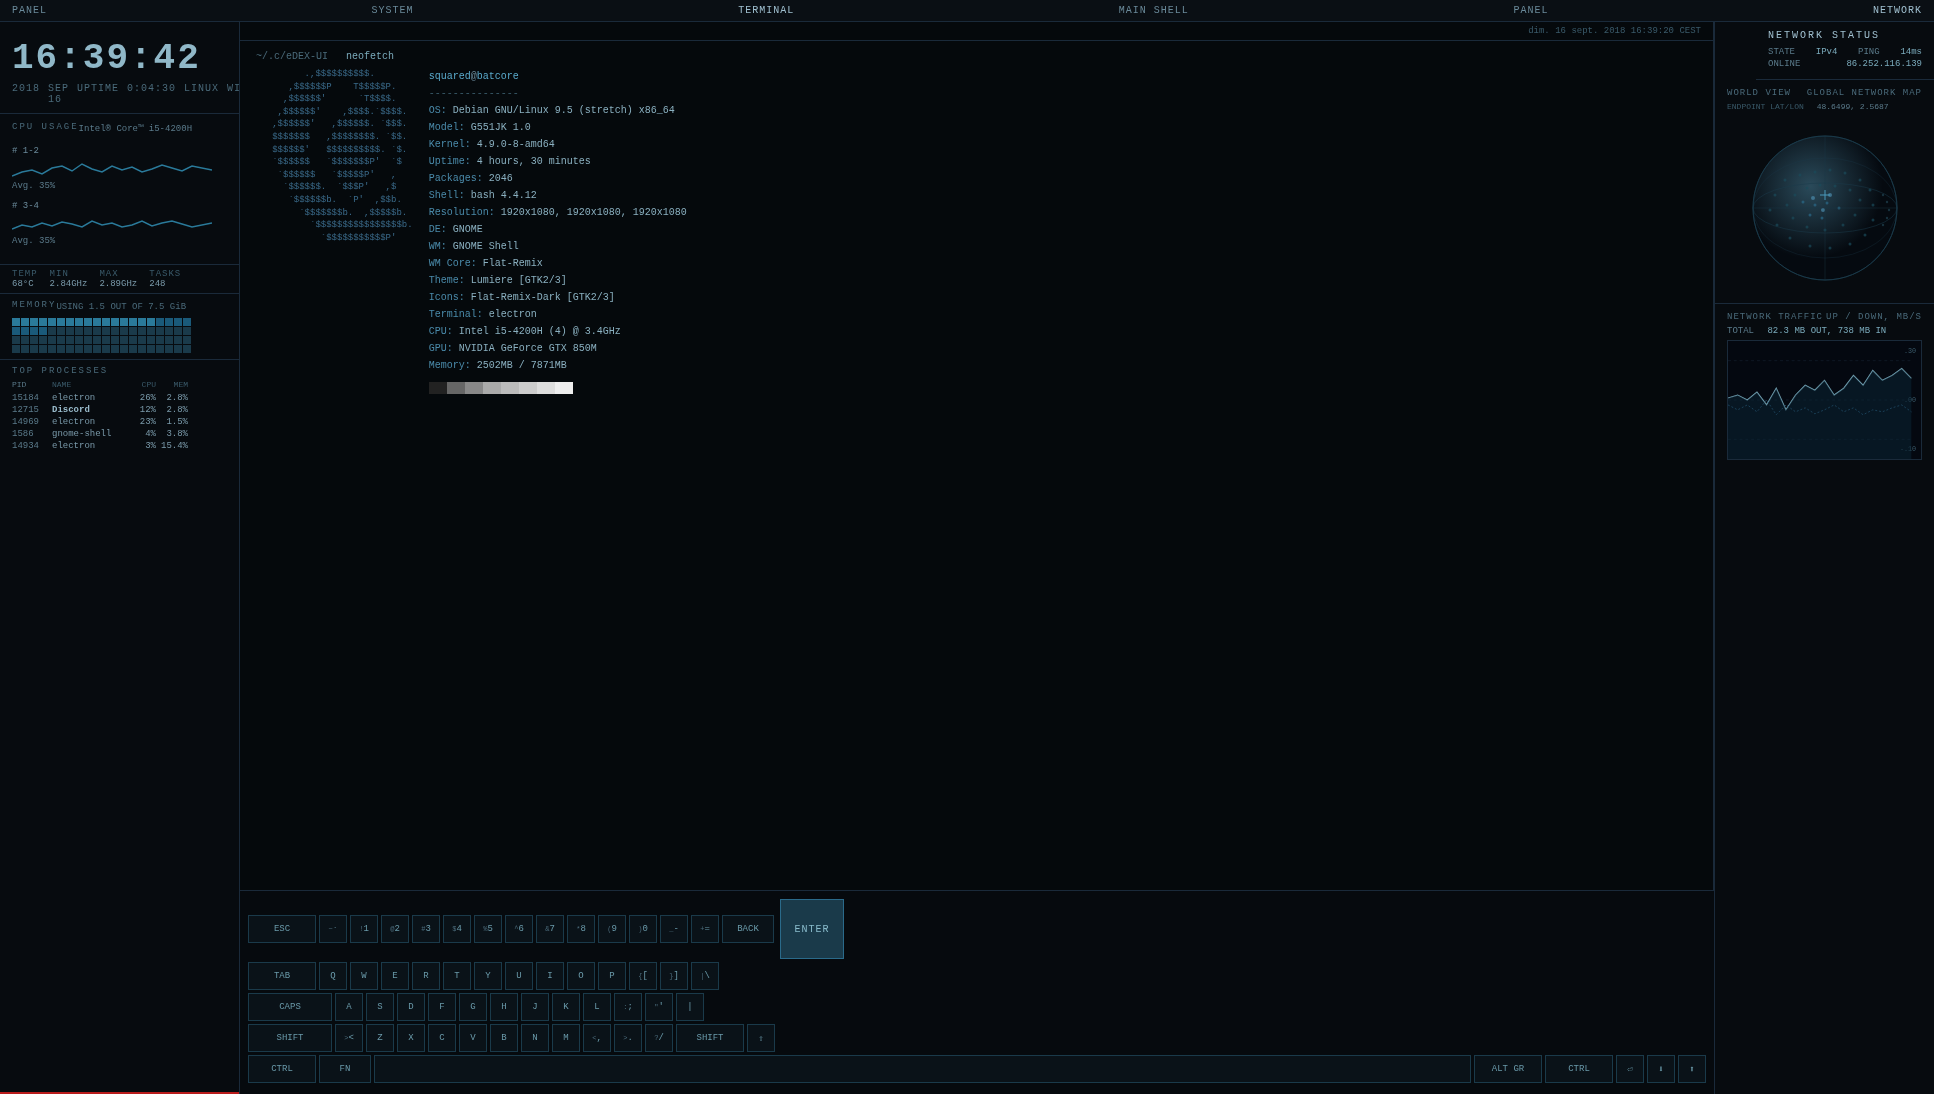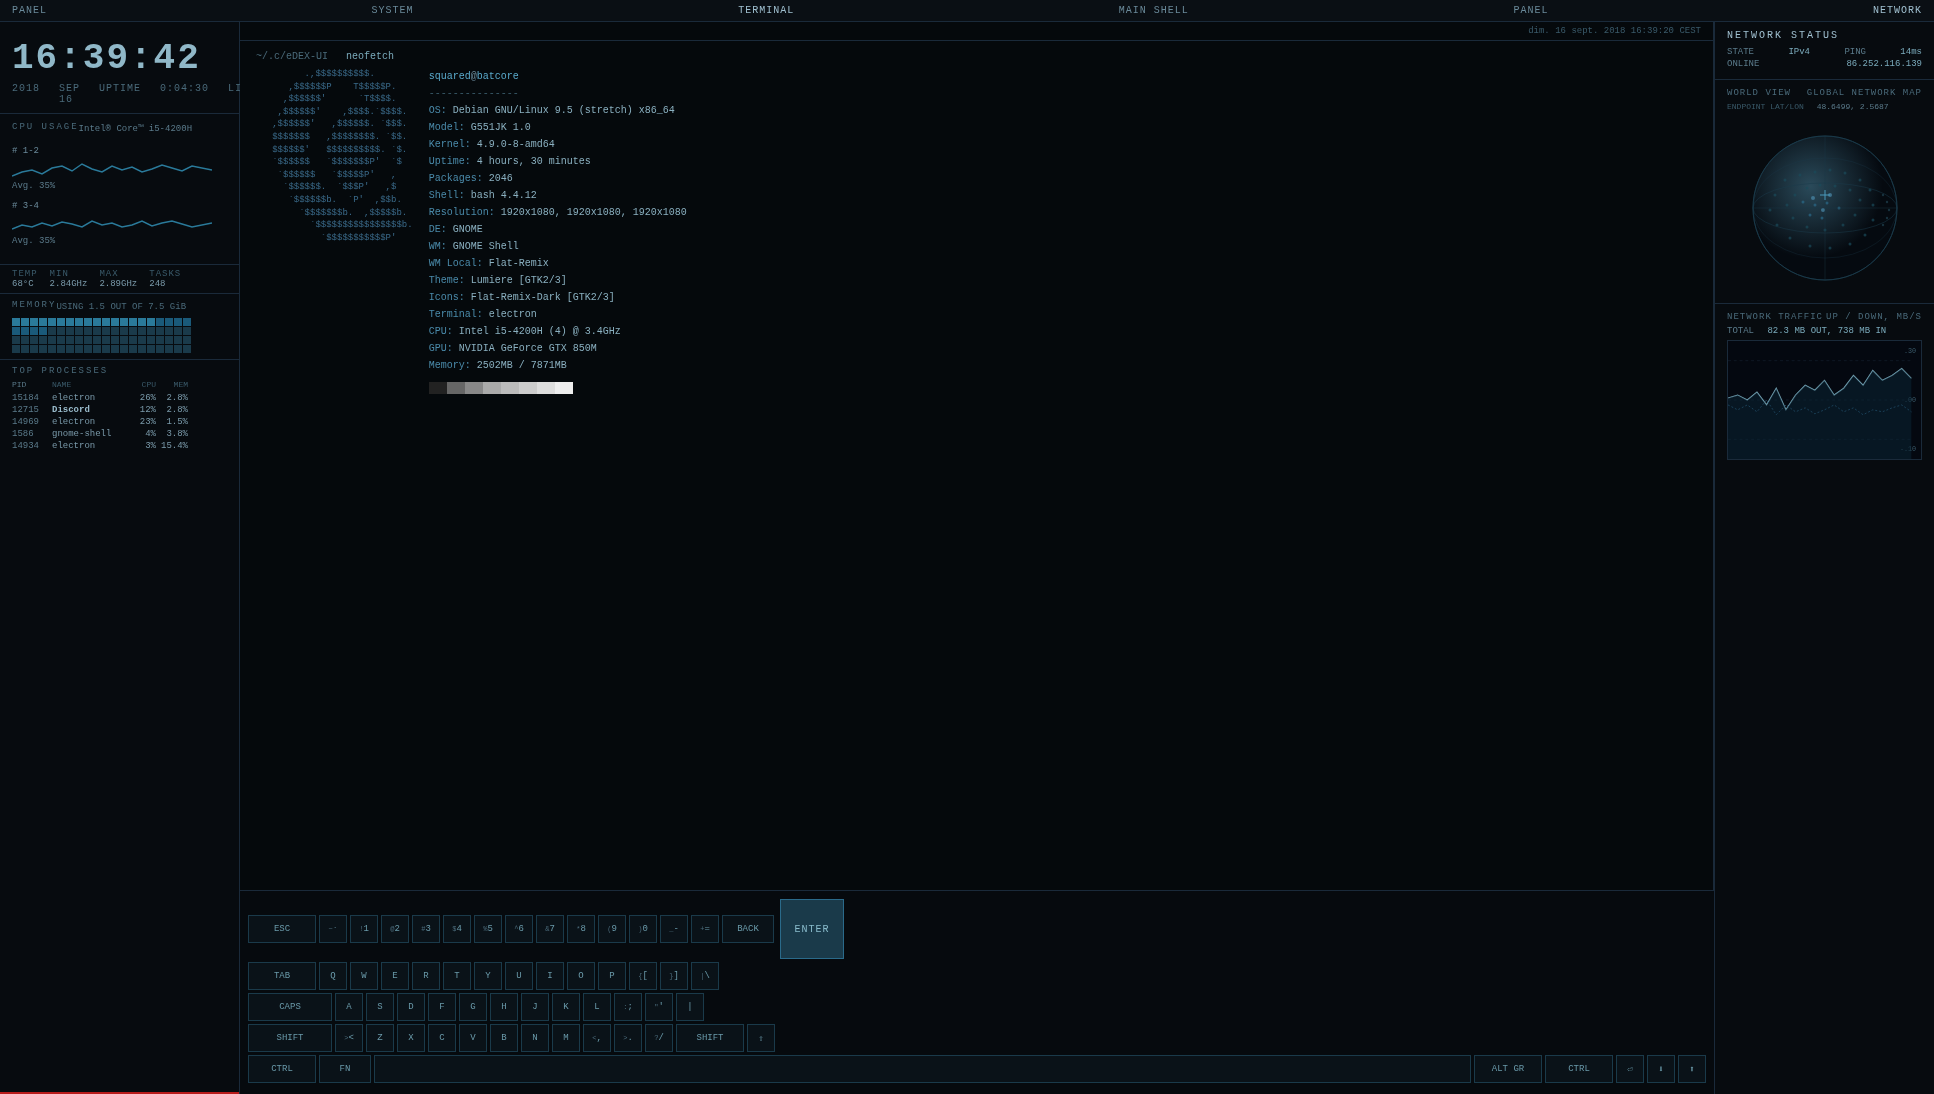--- a/index.html
+++ b/index.html
@@ -67,21 +67,21 @@
       border-bottom: 1px solid #1a2a3a;
     }
     .clock-time {
       font-size: 36px;
       color: #90b8c8;
       letter-spacing: 2px;
       font-weight: bold;
     }
     .clock-meta {
       display: flex;
-      gap: 19px;
+      gap: 8px;
       font-size: 10px;
       color: #4a6a7a;
       margin-top: 4px;
       letter-spacing: 1px;
     }
 
     .cpu-section {
       padding: 8px 12px;
       border-bottom: 1px solid #1a2a3a;
     }
@@ -338,20 +338,21 @@
       min-width: 220px;
       background: #070b0f;
       border-left: 1px solid #1a2a3a;
       display: flex;
       flex-direction: column;
     }
 
     .network-status-section {
       padding: 8px 12px;
       border-bottom: 1px solid #1a2a3a;
+      margin-left: 41px;
     }
     .net-title {
       font-size: 10px;
       letter-spacing: 2px;
       color: #a0c0d0;
       text-transform: uppercase;
       margin-bottom: 6px;
     }
     .net-row {
       display: flex;
@@ -708,21 +709,21 @@
             <div style="color:#3a5a6a">---------------</div>
             <div><span style="color:#4a8aaa">OS: </span>Debian GNU/Linux 9.5 (stretch) x86_64</div>
             <div><span style="color:#4a8aaa">Model: </span>G551JK 1.0</div>
             <div><span style="color:#4a8aaa">Kernel: </span>4.9.0-8-amd64</div>
             <div><span style="color:#4a8aaa">Uptime: </span>4 hours, 30 minutes</div>
             <div><span style="color:#4a8aaa">Packages: </span>2046</div>
             <div><span style="color:#4a8aaa">Shell: </span>bash 4.4.12</div>
             <div><span style="color:#4a8aaa">Resolution: </span>1920x1080, 1920x1080, 1920x1080</div>
             <div><span style="color:#4a8aaa">DE: </span>GNOME</div>
             <div><span style="color:#4a8aaa">WM: </span>GNOME Shell</div>
-            <div><span style="color:#4a8aaa">WM Local: </span>Flat-Remix</div>
+            <div><span style="color:#4a8aaa">WM Core: </span>Flat-Remix</div>
             <div><span style="color:#4a8aaa">Theme: </span>Lumiere [GTK2/3]</div>
             <div><span style="color:#4a8aaa">Icons: </span>Flat-Remix-Dark [GTK2/3]</div>
             <div><span style="color:#4a8aaa">Terminal: </span>electron</div>
             <div><span style="color:#4a8aaa">CPU: </span>Intel i5-4200H (4) @ 3.4GHz</div>
             <div><span style="color:#4a8aaa">GPU: </span>NVIDIA GeForce GTX 850M</div>
             <div><span style="color:#4a8aaa">Memory: </span>2502MB / 7871MB</div>
             <div class="color-bar">
               <div class="color-block" style="background:#222"></div>
               <div class="color-block" style="background:#666"></div>
               <div class="color-block" style="background:#888"></div>

